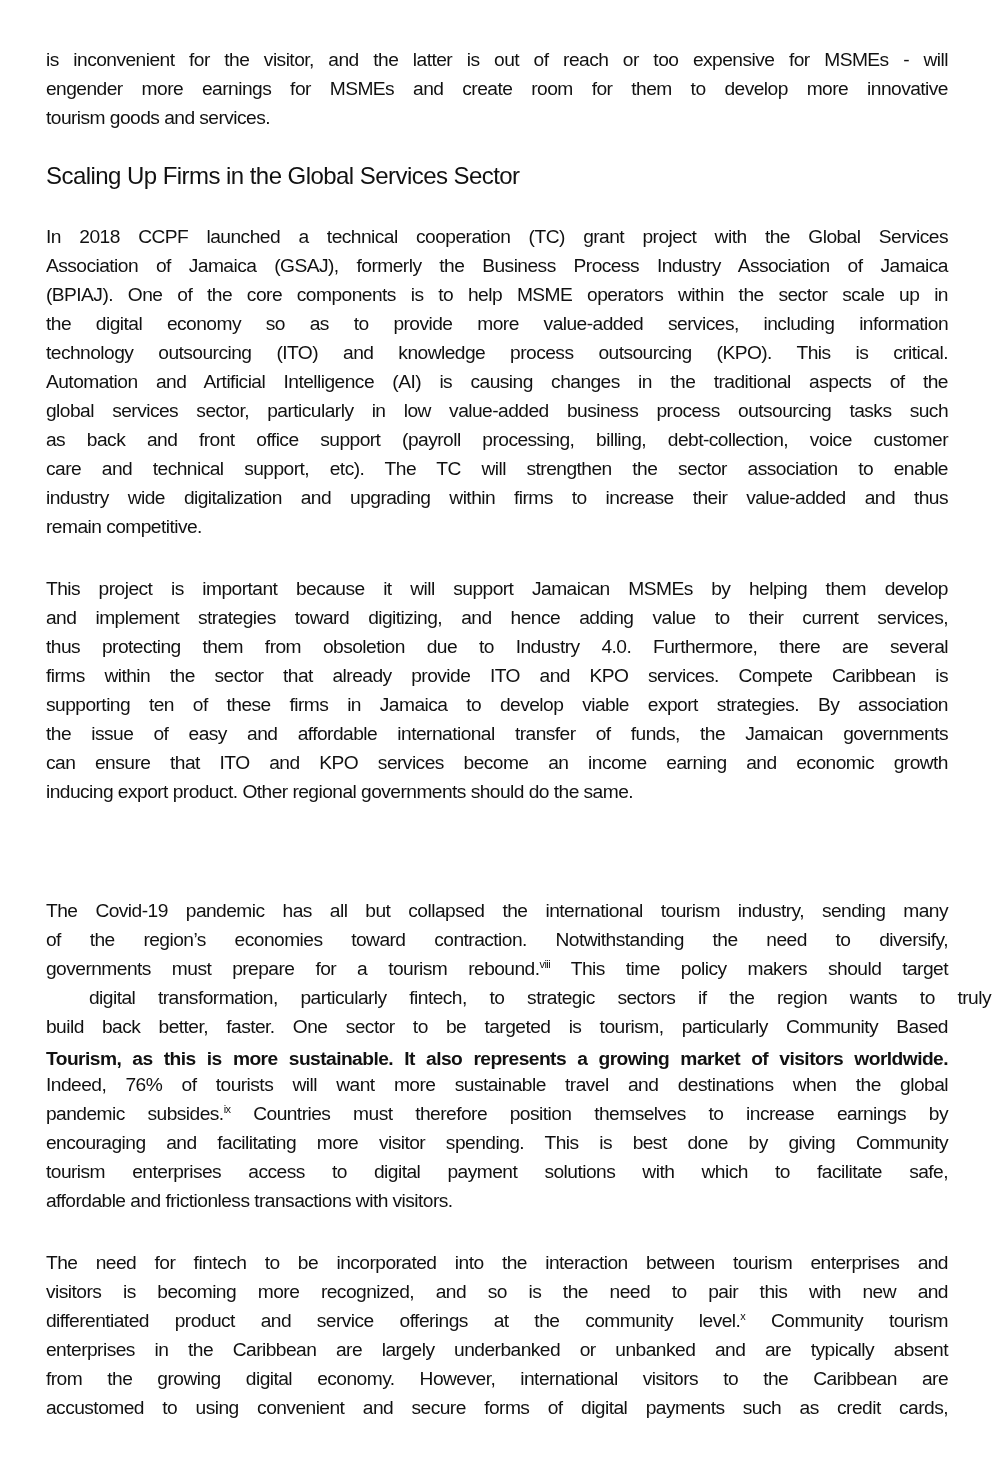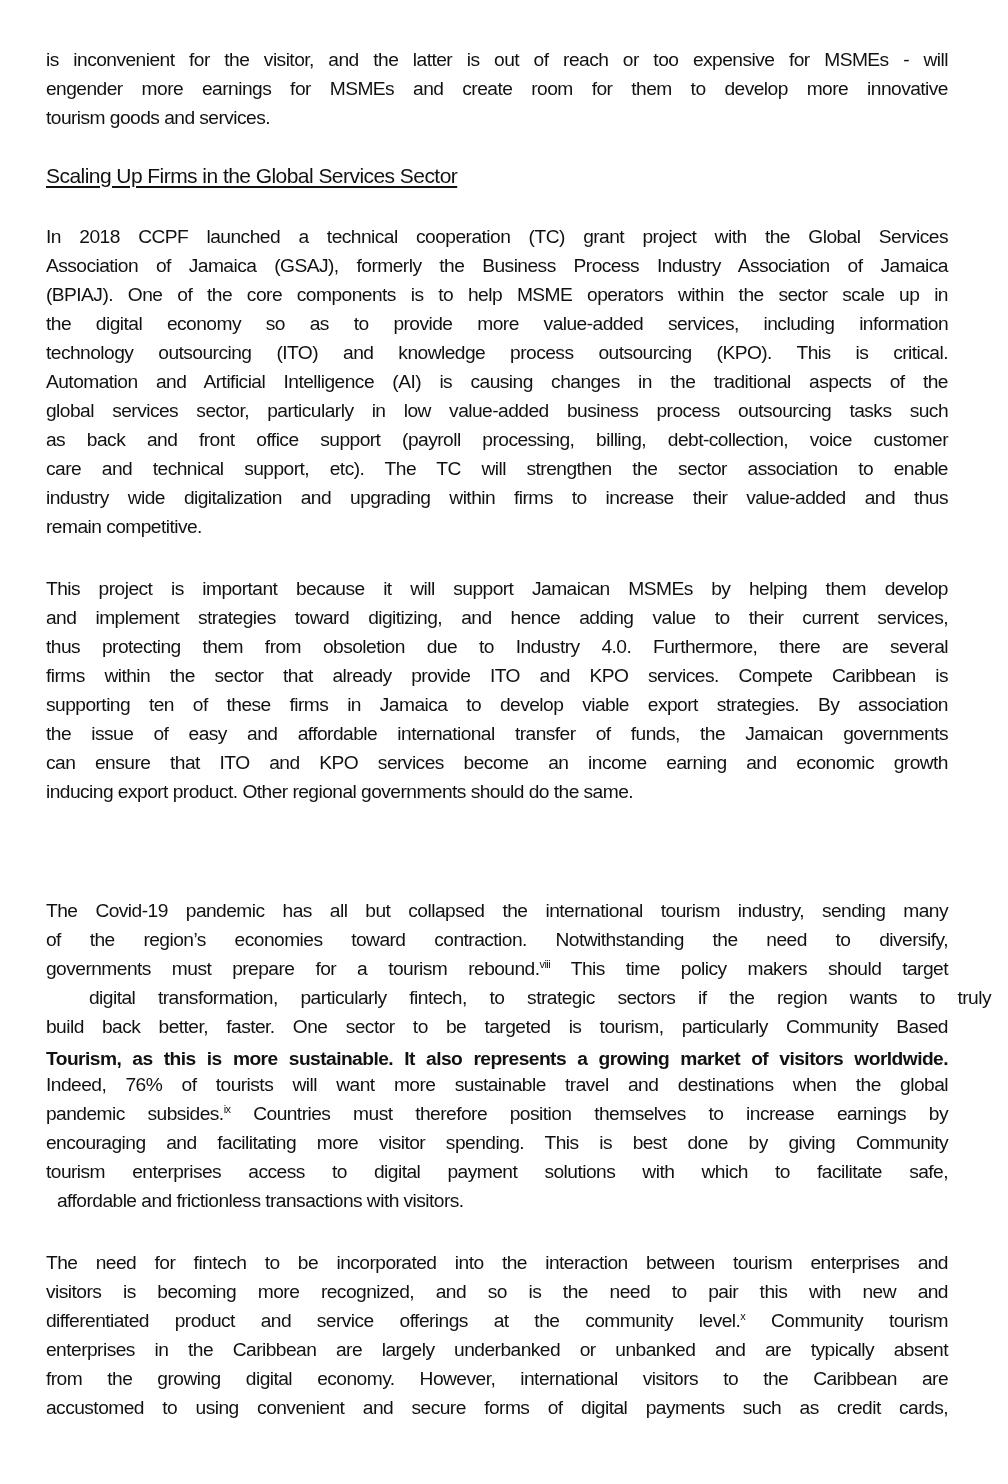--- a/index.html
+++ b/index.html
@@ -33,23 +33,22 @@
       text-align-last: justify;
       letter-spacing: -0.55px;
       word-spacing: 0px;
     }
     .line.last {
       text-align-last: left;
     }
     .heading-underline {
       position: absolute;
       left: 46px;
-      font-size: 21px;
+      font-size: 24px;
       line-height: 29px;
-      text-decoration: underline;
       text-underline-offset: 3px;
       letter-spacing: -0.55px;
       white-space: nowrap;
     }
     .heading-italic {
       position: absolute;
       left: 0;
       width: 1008px;
       text-align: center;
       font-size: 19.2px;
@@ -107,21 +106,21 @@
     <div class="line" style="top:896px;">The Covid-19 pandemic has all but collapsed the international tourism industry, sending many</div>
     <div class="line" style="top:925px;">of the region’s economies toward contraction. Notwithstanding the need to diversify,</div>
     <div class="line" style="top:954px;"><span>governments must prepare for a tourism rebound.</span><sup>viii</sup><span> This time policy makers should target</span></div>
     <div class="line" style="top:983px;margin-left:43px;">digital transformation, particularly fintech, to strategic sectors if the region wants to truly</div>
     <div class="line" style="top:1012px;">build back better, faster. One sector to be targeted is tourism, particularly Community Based</div>
     <div class="line" style="top:1044px;font-weight:bold;">Tourism, as this is more sustainable. It also represents a growing market of visitors worldwide.</div>
     <div class="line" style="top:1070px;">Indeed, 76% of tourists will want more sustainable travel and destinations when the global</div>
     <div class="line" style="top:1099px;"><span>pandemic subsides.</span><sup>ix</sup><span> Countries must therefore position themselves to increase earnings by</span></div>
     <div class="line" style="top:1128px;">encouraging and facilitating more visitor spending. This is best done by giving Community</div>
     <div class="line" style="top:1157px;">tourism enterprises access to digital payment solutions with which to facilitate safe,</div>
-    <div class="line last" style="top:1186px;margin-left:11px;">affordable and frictionless transactions with visitors.</div>
+    <div class="line last" style="top:1186px;">affordable and frictionless transactions with visitors.</div>
   </div>
 
   <div>
     <div class="line" style="top:1248px;">The need for fintech to be incorporated into the interaction between tourism enterprises and</div>
     <div class="line" style="top:1277px;">visitors is becoming more recognized, and so is the need to pair this with new and</div>
     <div class="line" style="top:1306px;"><span>differentiated product and service offerings at the community level.</span><sup>x</sup><span> Community tourism</span></div>
     <div class="line" style="top:1335px;">enterprises in the Caribbean are largely underbanked or unbanked and are typically absent</div>
     <div class="line" style="top:1364px;">from the growing digital economy. However, international visitors to the Caribbean are</div>
     <div class="line" style="top:1393px;">accustomed to using convenient and secure forms of digital payments such as credit cards,</div>
   </div>

